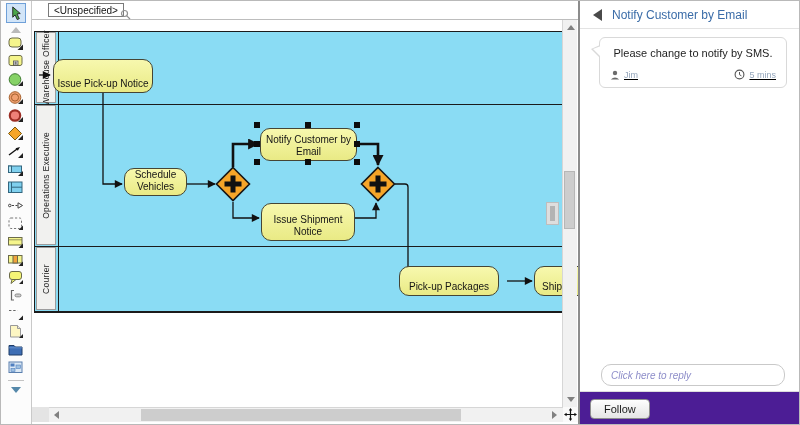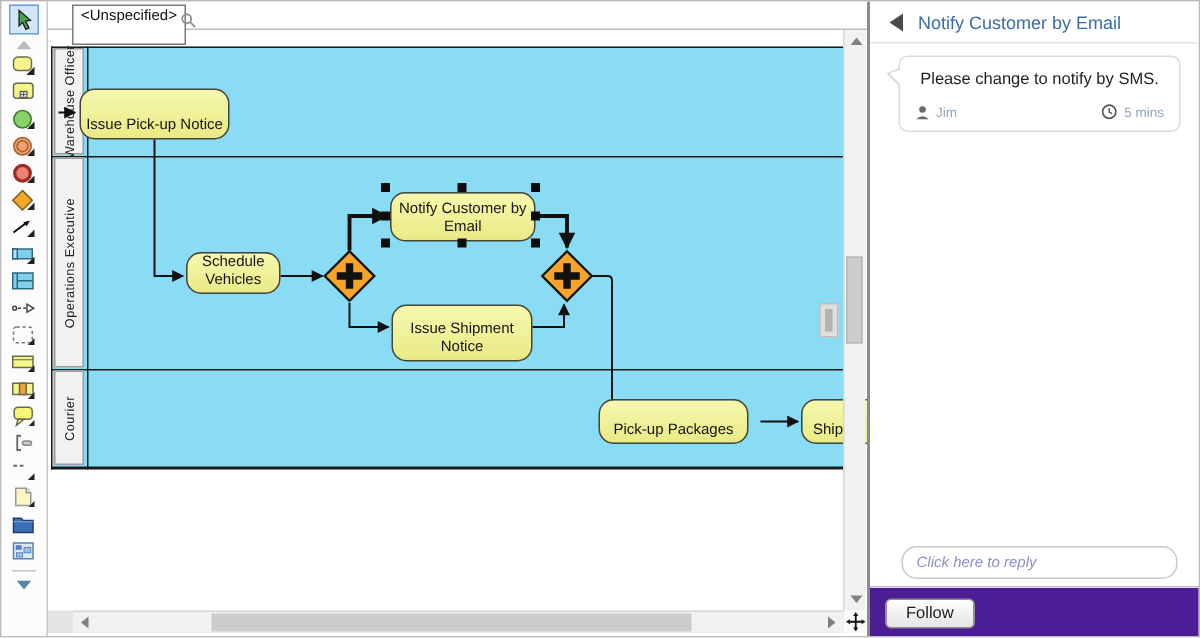--- a/index.html
+++ b/index.html
@@ -7,21 +7,21 @@
   .stage { position:relative; width:800px; height:425px; background:#fff; border:1px solid #b9b9b9; overflow:hidden; }
 
   
   .toolbar { position:absolute; left:0; top:0; width:31px; height:425px; background:#fcfcfc; border-right:1px solid #c9c9c9; display:flex; flex-direction:column; align-items:center; padding-top:2px; gap:3px; z-index:55; }
   .tool { width:18px; height:15px; display:flex; align-items:center; justify-content:center; }
   .tool.sel { width:20px; height:20px; border:1px solid #6fa0d8; background:#d2e5f8; }
   .tb-divider { width:16px; height:1px; background:#c4c4c4; margin:2px 0; }
 
   
   .tabrow { position:absolute; left:31px; top:0; width:546px; height:19px; background:#fff; border-bottom:1px solid #bdbdbd; z-index:40; }
-  .tab { position:absolute; left:16px; top:2px; height:27px; padding:1px 5px; border:1px solid #7a7a7a; background:#fff; font-size:10px; color:#111; line-height:12px; }
+  .tab { position:absolute; left:16px; top:2px; height:14px; padding:1px 5px; border:1px solid #7a7a7a; background:#fff; font-size:10px; color:#111; line-height:12px; }
   .tab-mag { position:absolute; left:88px; top:5px; }
 
   
   .canvasbg { position:absolute; left:31px; top:19px; width:531px; height:387px; background:#fff; z-index:1; }
   .pool-fill { position:absolute; left:34px; top:30px; width:528px; height:281px; background:#8adcf4; z-index:2; }
   .pline { position:absolute; background:#1b1b1b; z-index:3; }
   .lanehead { position:absolute; left:35px; width:20px; background:#f1f1ef; border:1px solid #9c9c9c; z-index:3; display:flex; align-items:center; justify-content:center; }
   .lanehead span { writing-mode:vertical-rl; transform:rotate(180deg); font-size:8.5px; color:#222; white-space:nowrap; letter-spacing:0.3px; }
 
   svg.flows { position:absolute; left:0; top:0; width:800px; height:425px; z-index:5; pointer-events:none; }
@@ -50,21 +50,21 @@
 
   
   .panel { position:absolute; left:577px; top:0; width:223px; height:425px; background:#fff; border-left:2px solid #8c8c8c; z-index:60; }
   .panel-header { position:relative; height:28px; border-bottom:1px solid #e3e3e3; display:flex; align-items:center; }
   .back { width:0; height:0; border-top:6px solid transparent; border-bottom:6px solid transparent; border-right:9px solid #4a4a4a; margin-left:13px; }
   .panel-title { color:#3a6ca8; font-size:12px; margin-left:10px; }
   .card { position:absolute; left:19px; top:36px; width:188px; background:#fff; border:1px solid #d9d9d9; border-radius:6px; padding:9px 10px 7px; }
   .tail-o { position:absolute; left:-9px; top:7px; width:0; height:0; border-top:4px solid transparent; border-bottom:9px solid transparent; border-right:9px solid #d9d9d9; }
   .tail-i { position:absolute; left:-7px; top:8px; width:0; height:0; border-top:3px solid transparent; border-bottom:8px solid transparent; border-right:8px solid #fff; }
   .card-msg { font-size:11px; color:#1e1e1e; text-align:center; }
-  .card-meta { margin-top:10px; display:flex; justify-content:space-between; align-items:center; }
+  .card-meta { margin-top:10px; display:flex; justify-content:space-between; align-items:center;text-decoration:underline; }
   .meta-left, .meta-right { display:flex; align-items:center; gap:4px; }
   .meta-text { font-size:9px; color:#93a5bb; }
   .reply { position:absolute; left:21px; top:363px; width:184px; height:22px; border:1px solid #c9c9c9; border-radius:10px; padding:0 9px; font-size:10px; font-style:italic; color:#5a5ab0; outline:none; font-family:"Liberation Sans",sans-serif; }
   .reply::placeholder { color:#8d8dc9; font-style:italic; }
   .panel-footer { position:absolute; left:0; top:390px; width:249px; height:35px; background:#4c1d95; border-top:1px solid #dcdcdc; }
   .follow { position:absolute; left:10px; top:7px; padding:3px 13px; font-size:11px; color:#1a1a1a; background:linear-gradient(#fefefe,#e5e5e5); border:1px solid #8f8f8f; border-radius:4px; font-family:"Liberation Sans",sans-serif; }
 </style>
 </head>
 <body>
 

